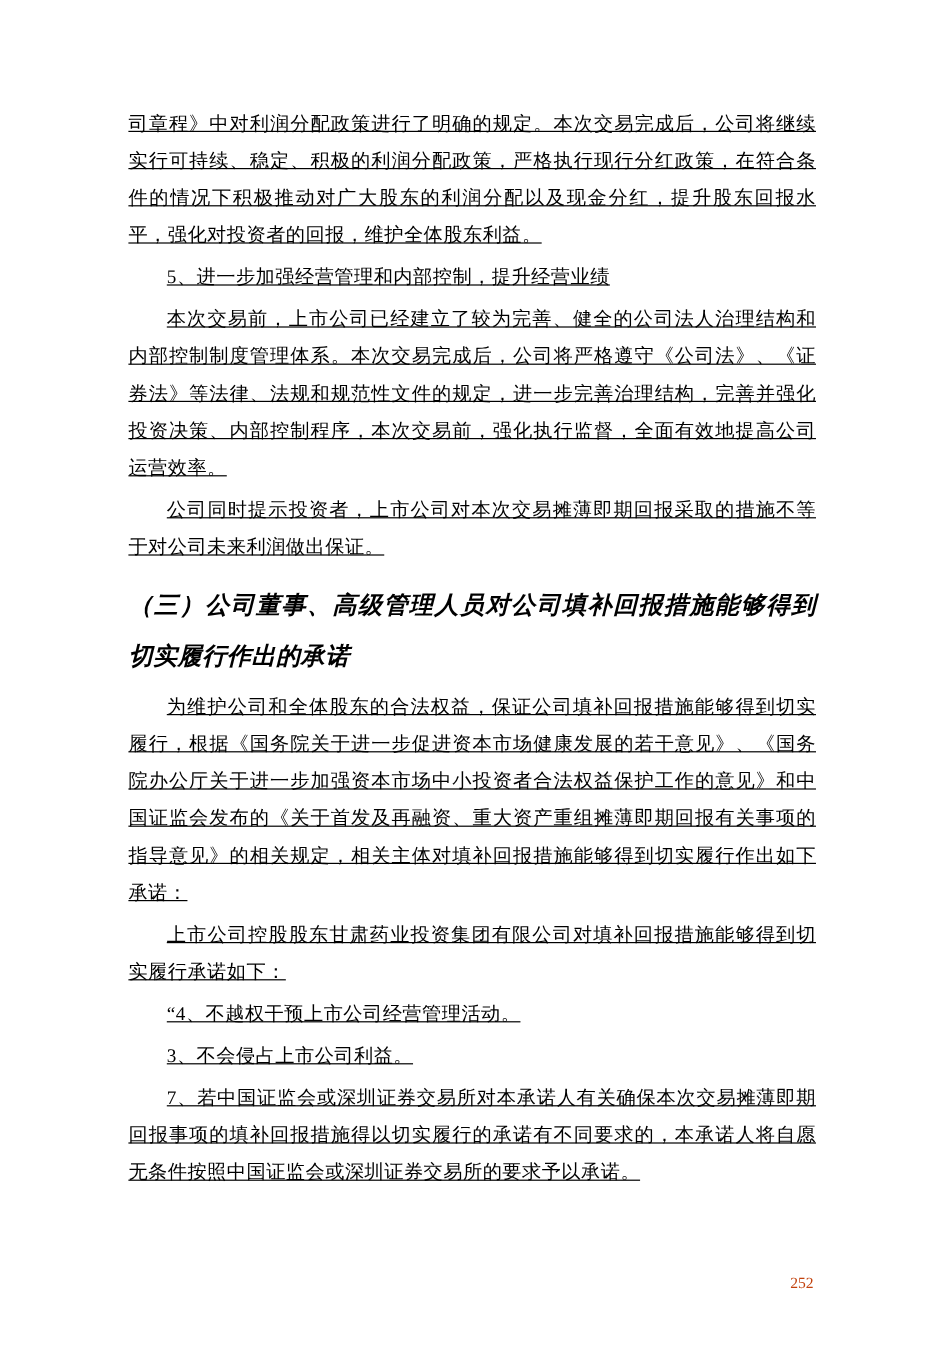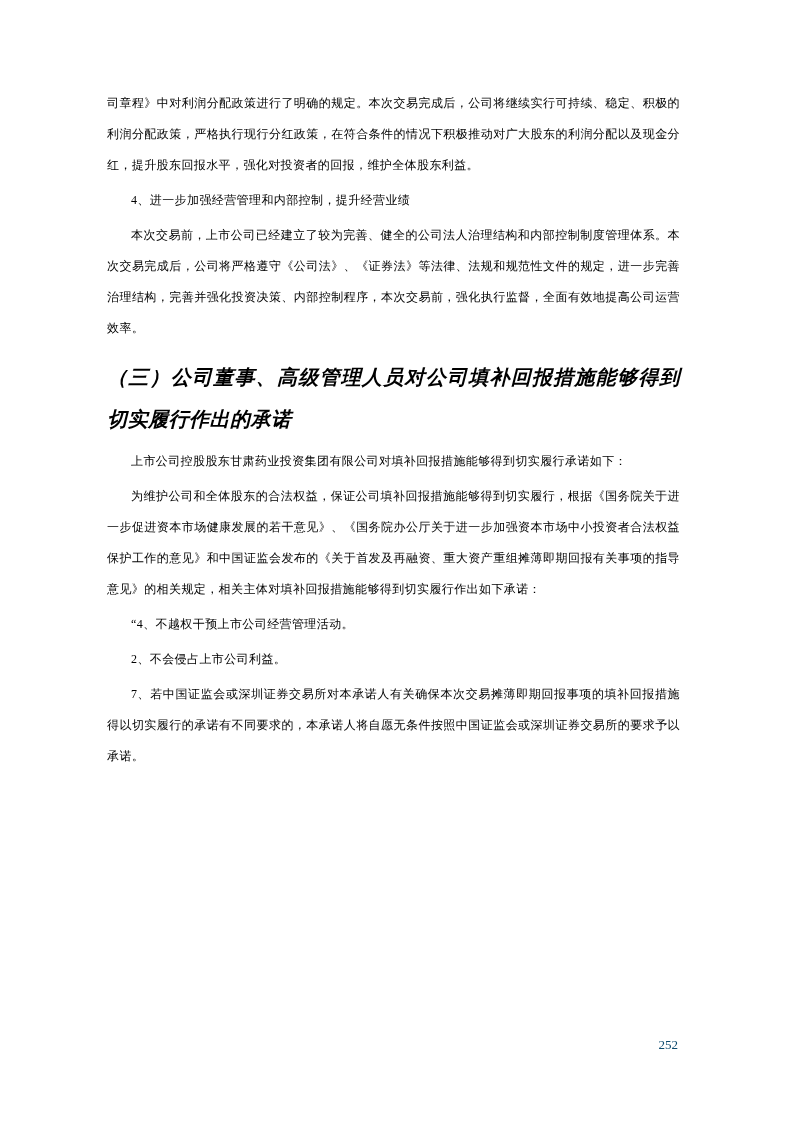--- a/index.html
+++ b/index.html
@@ -16,58 +16,60 @@
     font-family: "Liberation Serif", "DejaVu Serif", serif;
     color: #000000;
   }
   .content {
     position: absolute;
     left: 107px;
     top: 88px;
     width: 573px;
   }
   .para {
-    font-size: 12px;
+    font-size: 16px;
     line-height: 31px;
     letter-spacing: 0.4px;
     text-align: justify;
     margin: 0 0 4px 0;
+    text-decoration: underline;
   }
   .para.indent {
     text-indent: 2em;
   }
   .section-heading {
     font-family: "Liberation Sans", "DejaVu Sans", sans-serif;
     font-weight: bold;
     font-size: 20px;
     line-height: 42px;
     letter-spacing: 0.5px;
     text-align: justify;
     margin: 12px 0 6px 0;
     font-style: italic;
   }
   .page-number {
     position: absolute;
     right: 115px;
-    top: 1036px;
+    top: 1060px;
     font-size: 13px;
     line-height: 18px;
     font-family: "Liberation Serif", "DejaVu Serif", serif;
-    color: #0c4a6e;
+    color: #c2410c;
   }
 </style>
 </head>
 <body>
 
 <div class="doc-page">
   <div class="content">
     <p class="para">司章程》中对利润分配政策进行了明确的规定。本次交易完成后，公司将继续实行可持续、稳定、积极的利润分配政策，严格执行现行分红政策，在符合条件的情况下积极推动对广大股东的利润分配以及现金分红，提升股东回报水平，强化对投资者的回报，维护全体股东利益。</p>
-    <p class="para indent">4、进一步加强经营管理和内部控制，提升经营业绩</p>
+    <p class="para indent">5、进一步加强经营管理和内部控制，提升经营业绩</p>
     <p class="para indent">本次交易前，上市公司已经建立了较为完善、健全的公司法人治理结构和内部控制制度管理体系。本次交易完成后，公司将严格遵守《公司法》、《证券法》等法律、法规和规范性文件的规定，进一步完善治理结构，完善并强化投资决策、内部控制程序，本次交易前，强化执行监督，全面有效地提高公司运营效率。</p>
+    <p class="para indent">公司同时提示投资者，上市公司对本次交易摊薄即期回报采取的措施不等于对公司未来利润做出保证。</p>
     <h2 class="section-heading">（三）公司董事、高级管理人员对公司填补回报措施能够得到切实履行作出的承诺</h2>
+    <p class="para indent">为维护公司和全体股东的合法权益，保证公司填补回报措施能够得到切实履行，根据《国务院关于进一步促进资本市场健康发展的若干意见》、《国务院办公厅关于进一步加强资本市场中小投资者合法权益保护工作的意见》和中国证监会发布的《关于首发及再融资、重大资产重组摊薄即期回报有关事项的指导意见》的相关规定，相关主体对填补回报措施能够得到切实履行作出如下承诺：</p>
     <p class="para indent">上市公司控股股东甘肃药业投资集团有限公司对填补回报措施能够得到切实履行承诺如下：</p>
-    <p class="para indent">为维护公司和全体股东的合法权益，保证公司填补回报措施能够得到切实履行，根据《国务院关于进一步促进资本市场健康发展的若干意见》、《国务院办公厅关于进一步加强资本市场中小投资者合法权益保护工作的意见》和中国证监会发布的《关于首发及再融资、重大资产重组摊薄即期回报有关事项的指导意见》的相关规定，相关主体对填补回报措施能够得到切实履行作出如下承诺：</p>
     <p class="para indent">“4、不越权干预上市公司经营管理活动。</p>
-    <p class="para indent">2、不会侵占上市公司利益。</p>
+    <p class="para indent">3、不会侵占上市公司利益。</p>
     <p class="para indent">7、若中国证监会或深圳证券交易所对本承诺人有关确保本次交易摊薄即期回报事项的填补回报措施得以切实履行的承诺有不同要求的，本承诺人将自愿无条件按照中国证监会或深圳证券交易所的要求予以承诺。</p>
   </div>
   <div class="page-number">252</div>
 </div>
 
 </body></html>

